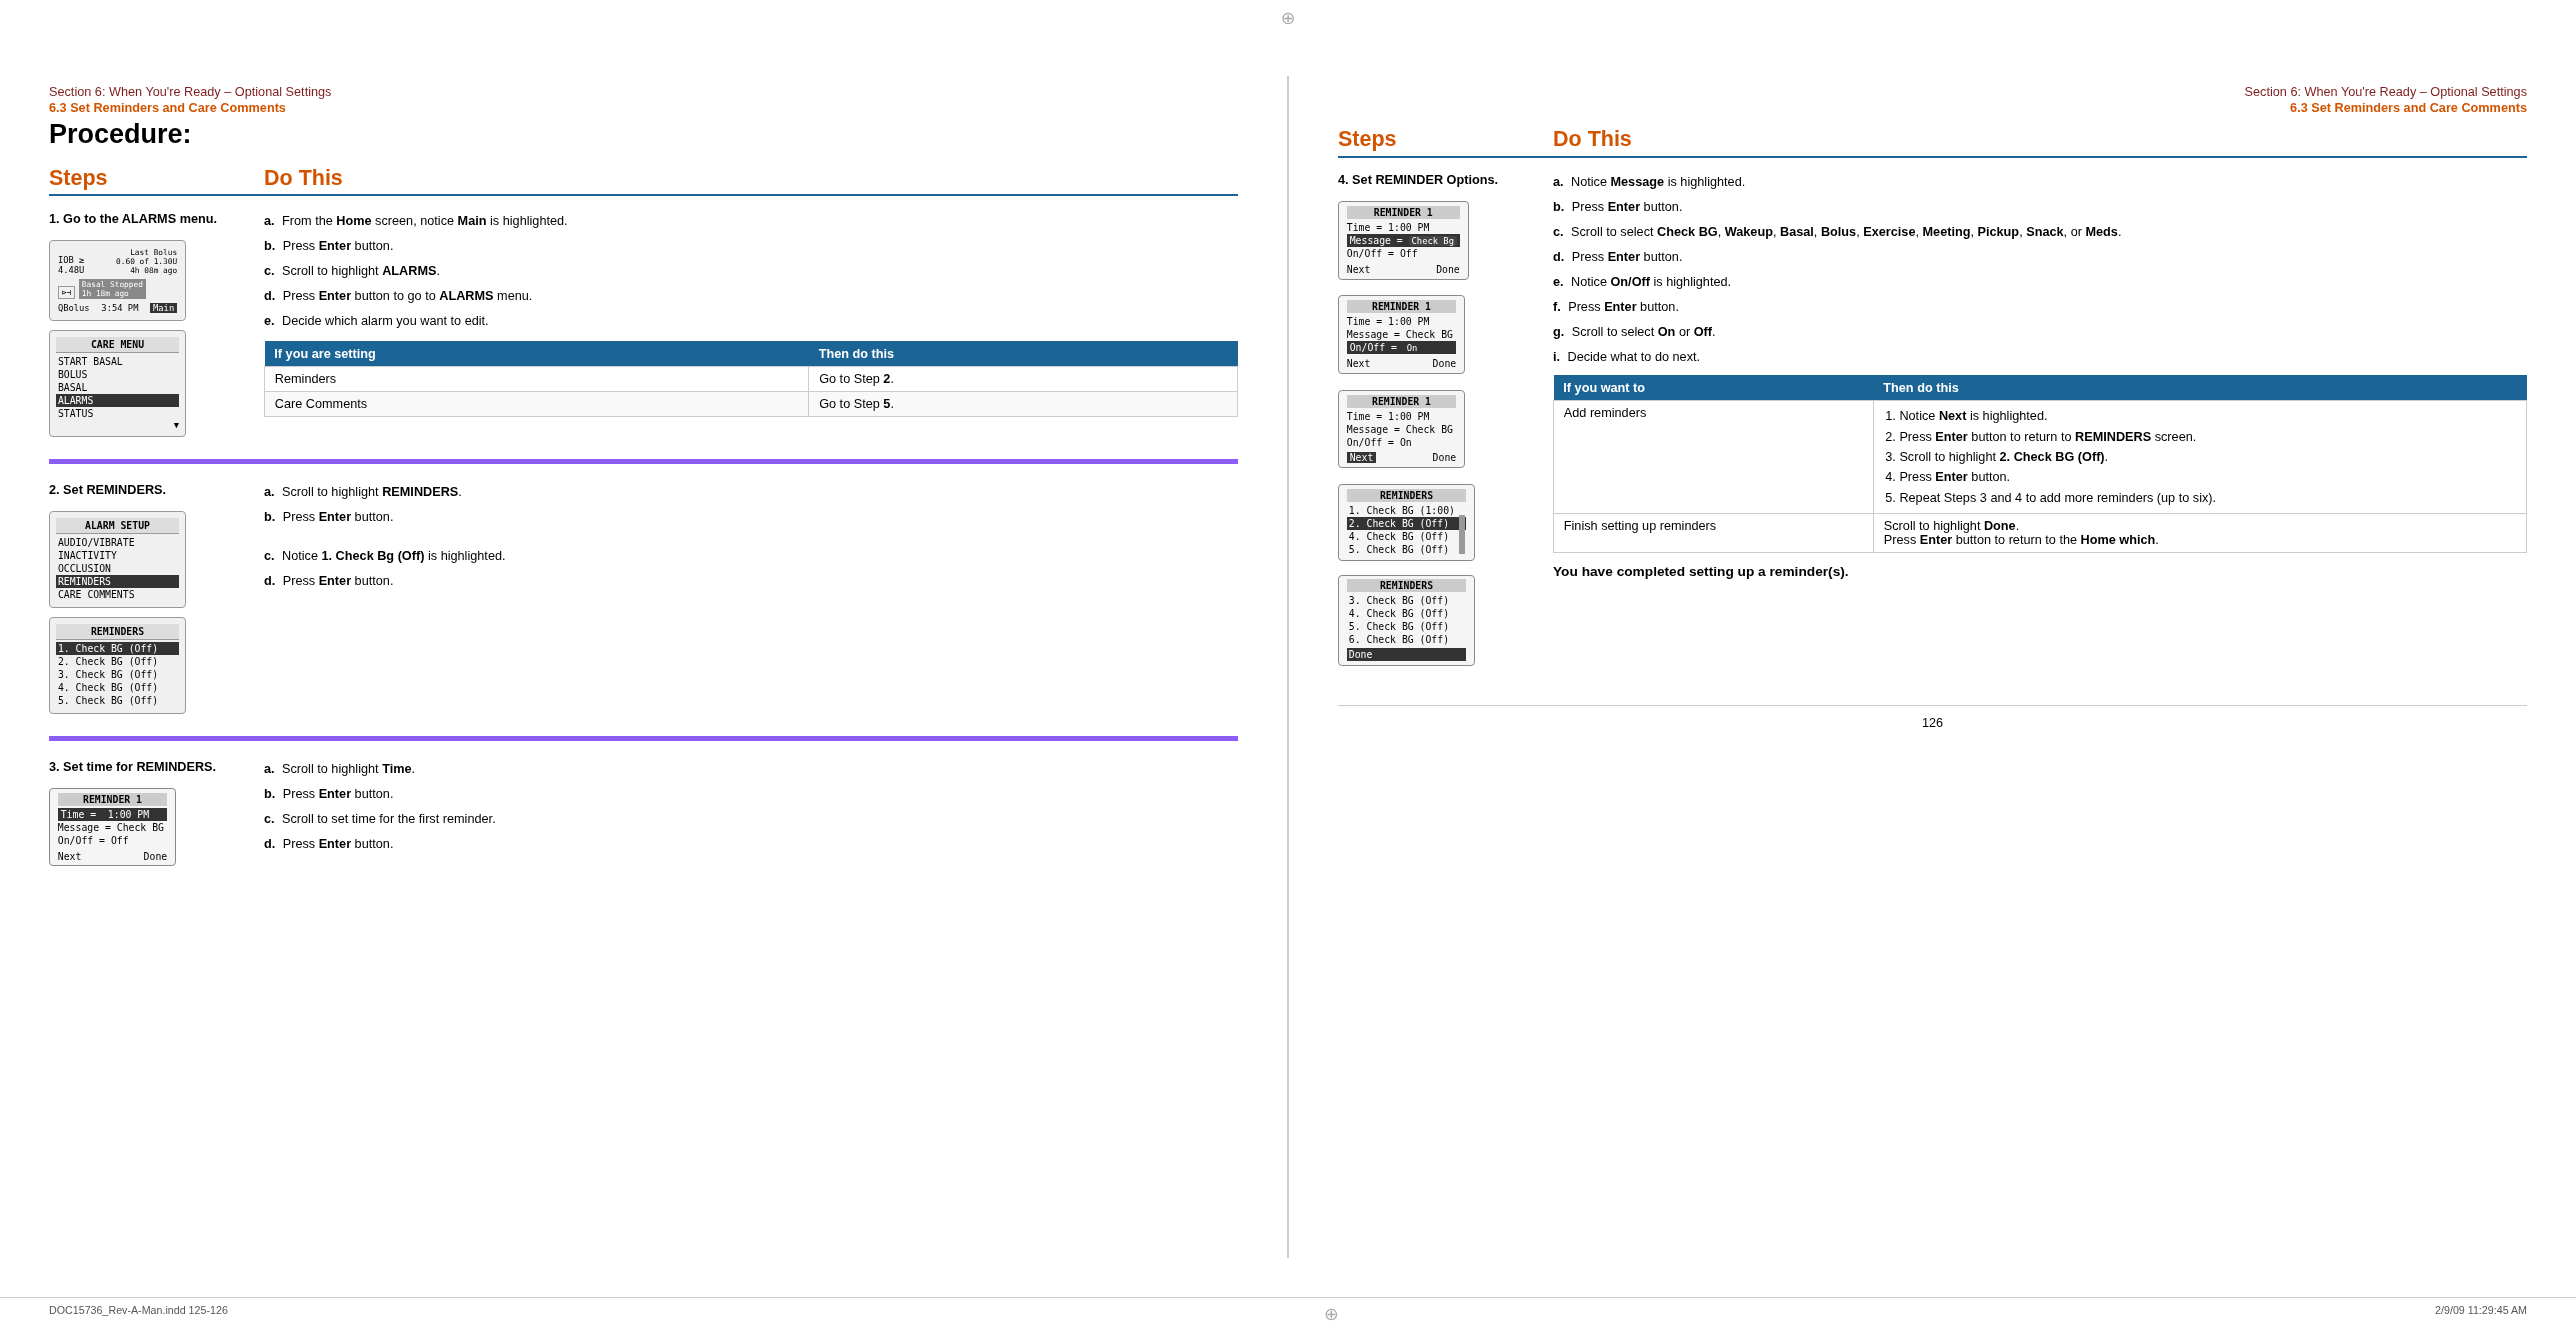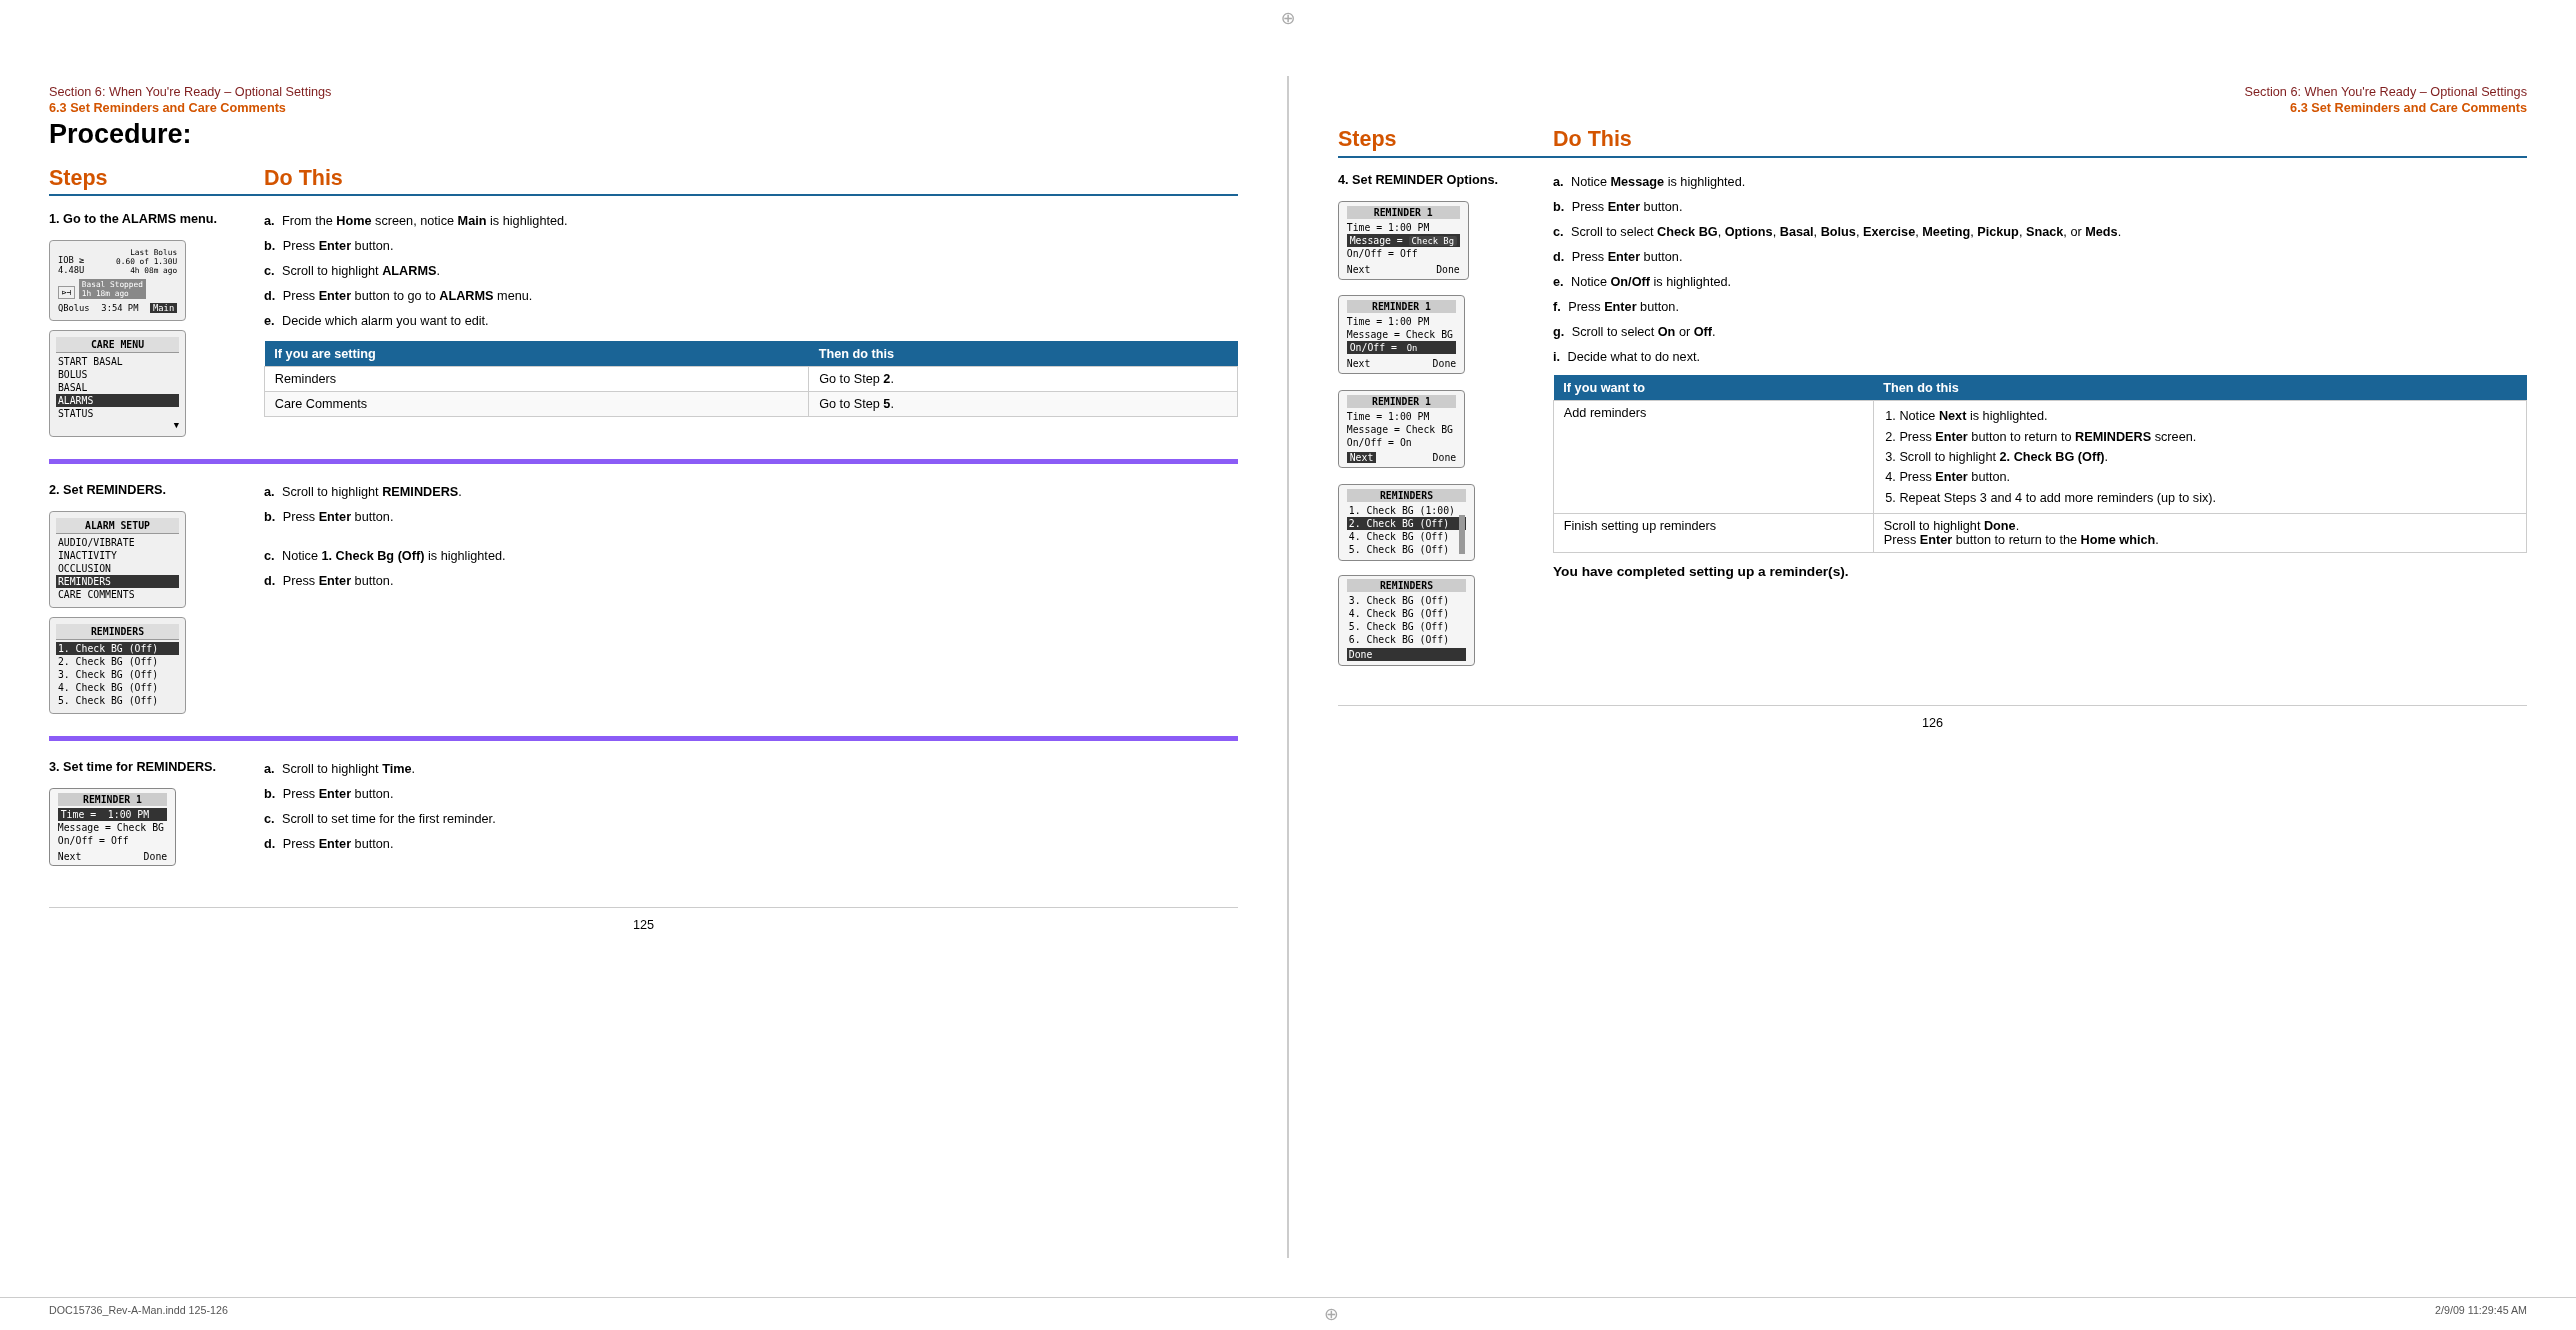--- a/index.html
+++ b/index.html
@@ -423,21 +423,20 @@
           </div>
           <div class="step-instruction">
             <span class="letter">c.</span> Scroll to set time for the first reminder.
           </div>
           <div class="step-instruction">
             <span class="letter">d.</span> Press <span class="bold">Enter</span> button.
           </div>
         </div>
       </div>
 
-      <div class="page-number">125</div>
     </div>
 
     <div class="page-divider"></div>
 
     <div class="page-right">
       <div style="text-align:right;">
         <div class="section-header-small">Section 6: When You're Ready – Optional Settings</div>
         <div class="section-header-orange">6.3 Set Reminders and Care Comments</div>
       </div>
 
@@ -509,21 +508,21 @@
         </div>
 
         <div class="step-right">
           <div class="step-instruction">
             <span class="letter">a.</span> Notice <span class="bold">Message</span> is highlighted.
           </div>
           <div class="step-instruction">
             <span class="letter">b.</span> Press <span class="bold">Enter</span> button.
           </div>
           <div class="step-instruction">
-            <span class="letter">c.</span> Scroll to select <span class="bold">Check BG</span>, <span class="bold">Options</span>, <span class="bold">Basal</span>, <span class="bold">Bolus</span>, <span class="bold">Exercise</span>, <span class="bold">Meeting</span>, <span class="bold">Pickup</span>, <span class="bold">Snack</span>, or <span class="bold">Meds</span>.
+            <span class="letter">c.</span> Scroll to select <span class="bold">Check BG</span>, <span class="bold">Wakeup</span>, <span class="bold">Basal</span>, <span class="bold">Bolus</span>, <span class="bold">Exercise</span>, <span class="bold">Meeting</span>, <span class="bold">Pickup</span>, <span class="bold">Snack</span>, or <span class="bold">Meds</span>.
           </div>
           <div class="step-instruction">
             <span class="letter">d.</span> Press <span class="bold">Enter</span> button.
           </div>
           <div class="step-instruction">
             <span class="letter">e.</span> Notice <span class="bold">On/Off</span> is highlighted.
           </div>
           <div class="step-instruction">
             <span class="letter">f.</span> Press <span class="bold">Enter</span> button.
           </div>

